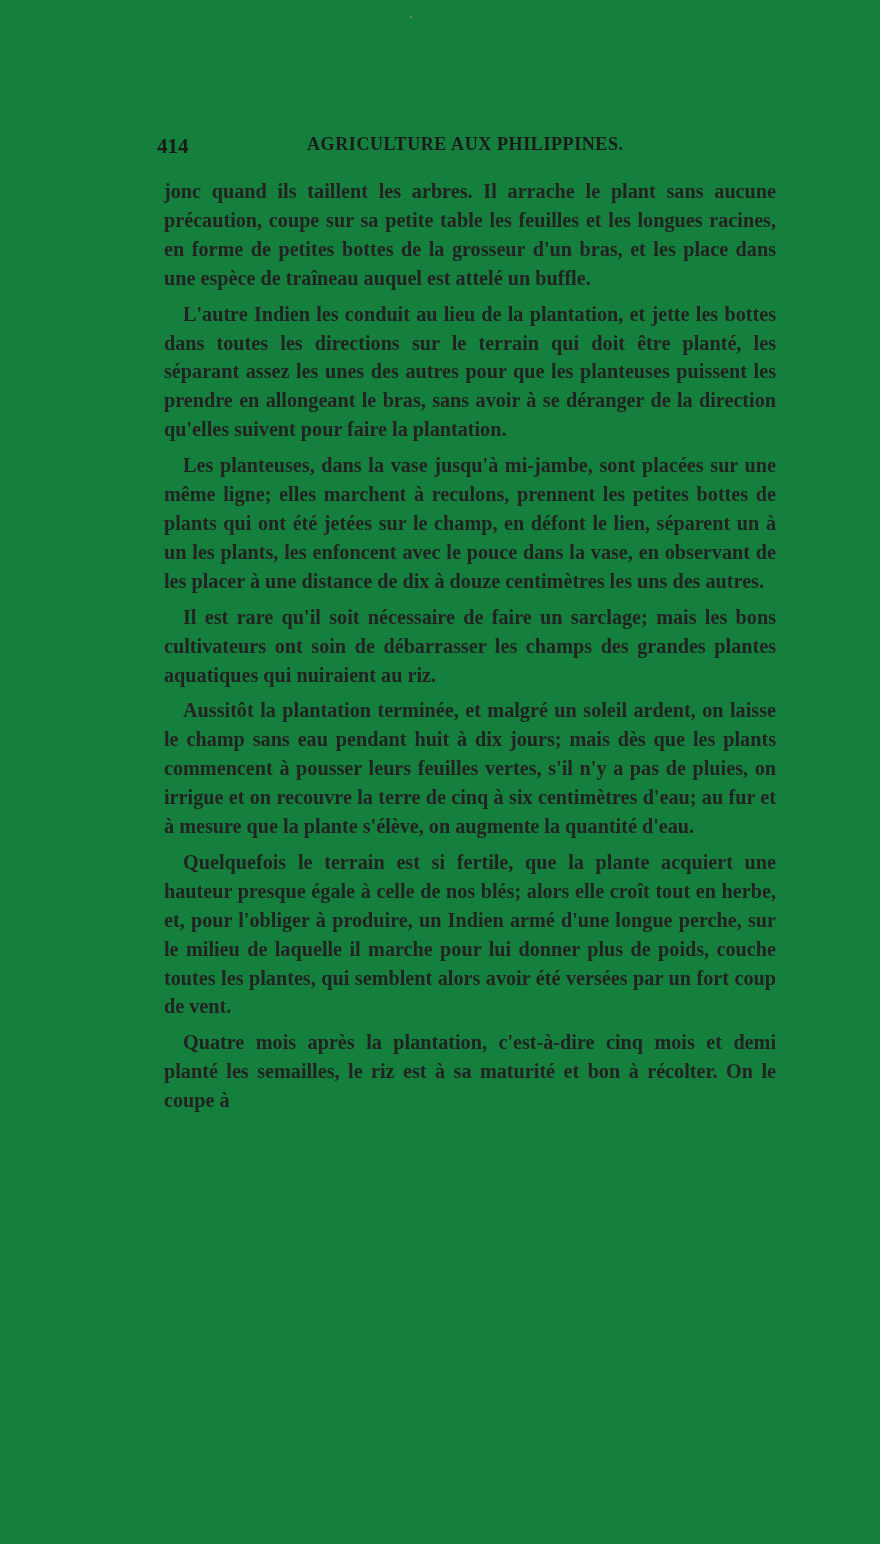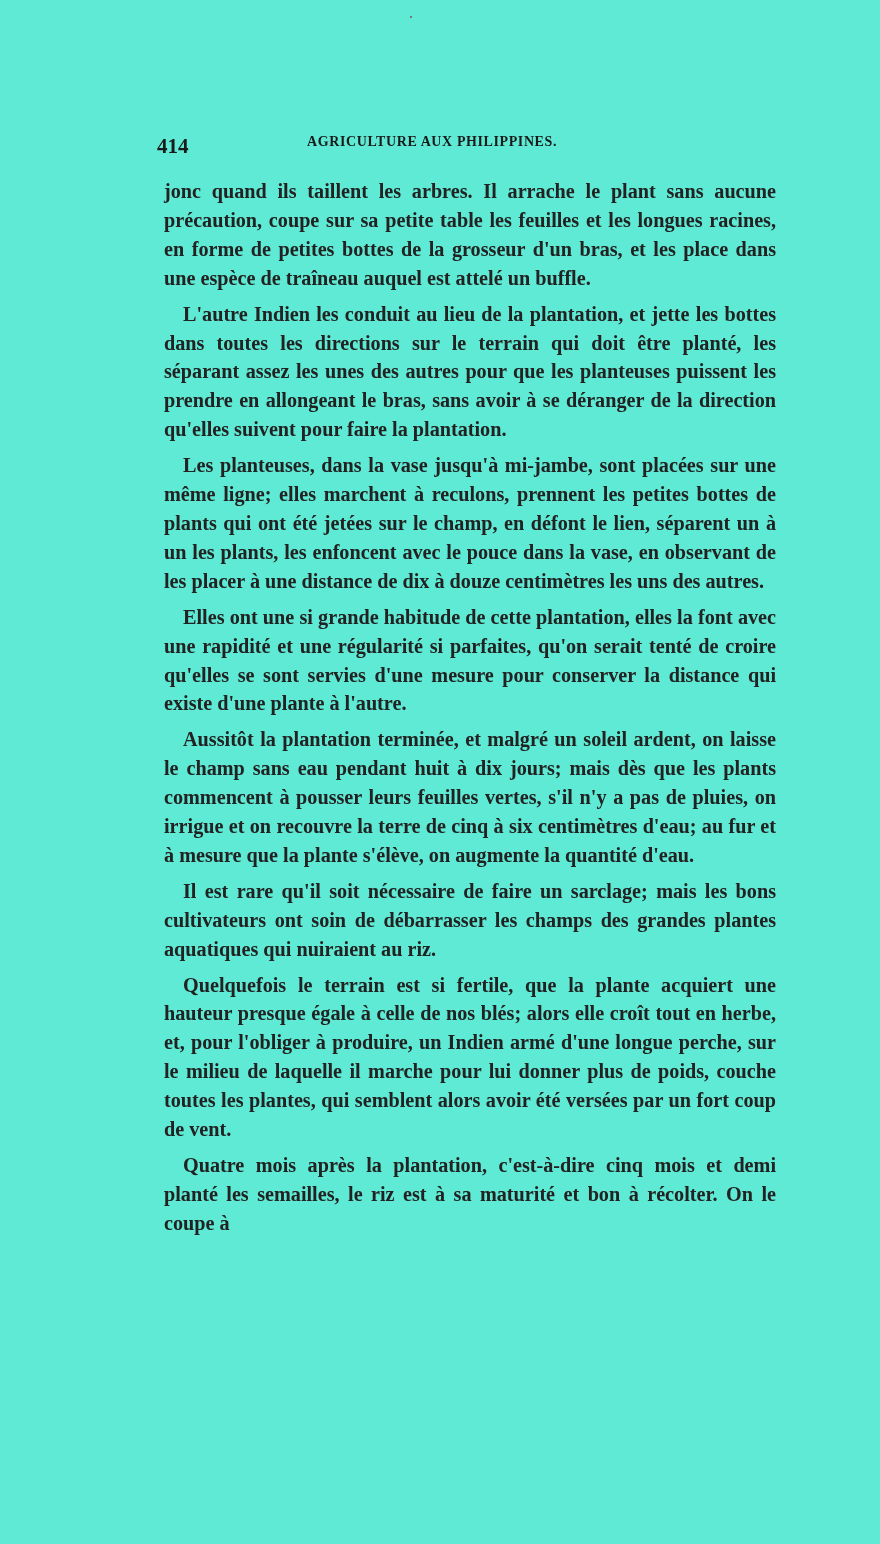--- a/index.html
+++ b/index.html
@@ -1,31 +1,31 @@
 <!DOCTYPE html>
 <html><head>
 <meta charset="utf-8">
 <style>
   html, body { margin: 0; padding: 0; background: #ffffff; }
   body { width: 880px; height: 1544px; position: relative; overflow: hidden; }
   .page {
     position: absolute; left: 0; top: 0; width: 880px; height: 1544px;
-    background: #5eead4; color: #1a1a1a;
+    background: #15803d; color: #1a1a1a;
     font-family: "Liberation Serif", "DejaVu Serif", serif;
   }
   .running-head {
     position: absolute; left: 157px; top: 134px; width: 626px; height: 28px;
   }
   .page-number {
     position: absolute; left: 0; top: 0;
     font-size: 21px; font-weight: bold; letter-spacing: 0px;
   }
   .head-title {
     position: absolute; left: 150px; top: 0;
-    font-size: 14px; font-weight: bold; letter-spacing: 0.6px;
+    font-size: 18px; font-weight: bold; letter-spacing: 0.6px;
   }
   .body-text {
     position: absolute; left: 157px; top: 170px; width: 626px;
     font-size: 20.2px; line-height: 28.9px; text-align: justify;
     font-weight: bold; color: #222;
   }
   .body-text p { margin: 7px; text-indent: 19px; text-align: justify; }
   .body-text p.cont { text-indent: 0; }
   .speck { position: absolute; width: 2px; height: 2px; background: #777; }
 </style>
@@ -37,19 +37,18 @@
 
   <div class="running-head">
     <span class="page-number">414</span>
     <span class="head-title">AGRICULTURE AUX PHILIPPINES.</span>
   </div>
 
   <div class="body-text">
     <p class="cont">jonc quand ils taillent les arbres. Il arrache le plant sans aucune précaution, coupe sur sa petite table les feuilles et les longues racines, en forme de petites bottes de la grosseur d'un bras, et les place dans une espèce de traîneau auquel est attelé un buffle.</p>
     <p>L'autre Indien les conduit au lieu de la plantation, et jette les bottes dans toutes les directions sur le terrain qui doit être planté, les séparant assez les unes des autres pour que les planteuses puissent les prendre en allongeant le bras, sans avoir à se déranger de la direction qu'elles suivent pour faire la plantation.</p>
     <p>Les planteuses, dans la vase jusqu'à mi-jambe, sont placées sur une même ligne; elles marchent à reculons, prennent les petites bottes de plants qui ont été jetées sur le champ, en défont le lien, séparent un à un les plants, les enfoncent avec le pouce dans la vase, en observant de les placer à une distance de dix à douze centimètres les uns des autres.</p>
-    <p>Elles ont une si grande habitude de cette plantation, elles la font avec une rapidité et une régularité si parfaites, qu'on serait tenté de croire qu'elles se sont servies d'une mesure pour conserver la distance qui existe d'une plante à l'autre.</p>
+    <p>Il est rare qu'il soit nécessaire de faire un sarclage; mais les bons cultivateurs ont soin de débarrasser les champs des grandes plantes aquatiques qui nuiraient au riz.</p>
     <p>Aussitôt la plantation terminée, et malgré un soleil ardent, on laisse le champ sans eau pendant huit à dix jours; mais dès que les plants commencent à pousser leurs feuilles vertes, s'il n'y a pas de pluies, on irrigue et on recouvre la terre de cinq à six centimètres d'eau; au fur et à mesure que la plante s'élève, on augmente la quantité d'eau.</p>
-    <p>Il est rare qu'il soit nécessaire de faire un sarclage; mais les bons cultivateurs ont soin de débarrasser les champs des grandes plantes aquatiques qui nuiraient au riz.</p>
     <p>Quelquefois le terrain est si fertile, que la plante acquiert une hauteur presque égale à celle de nos blés; alors elle croît tout en herbe, et, pour l'obliger à produire, un Indien armé d'une longue perche, sur le milieu de laquelle il marche pour lui donner plus de poids, couche toutes les plantes, qui semblent alors avoir été versées par un fort coup de vent.</p>
     <p>Quatre mois après la plantation, c'est-à-dire cinq mois et demi planté les semailles, le riz est à sa maturité et bon à récolter. On le coupe à</p>
   </div>
 </div>
 
 </body></html>

